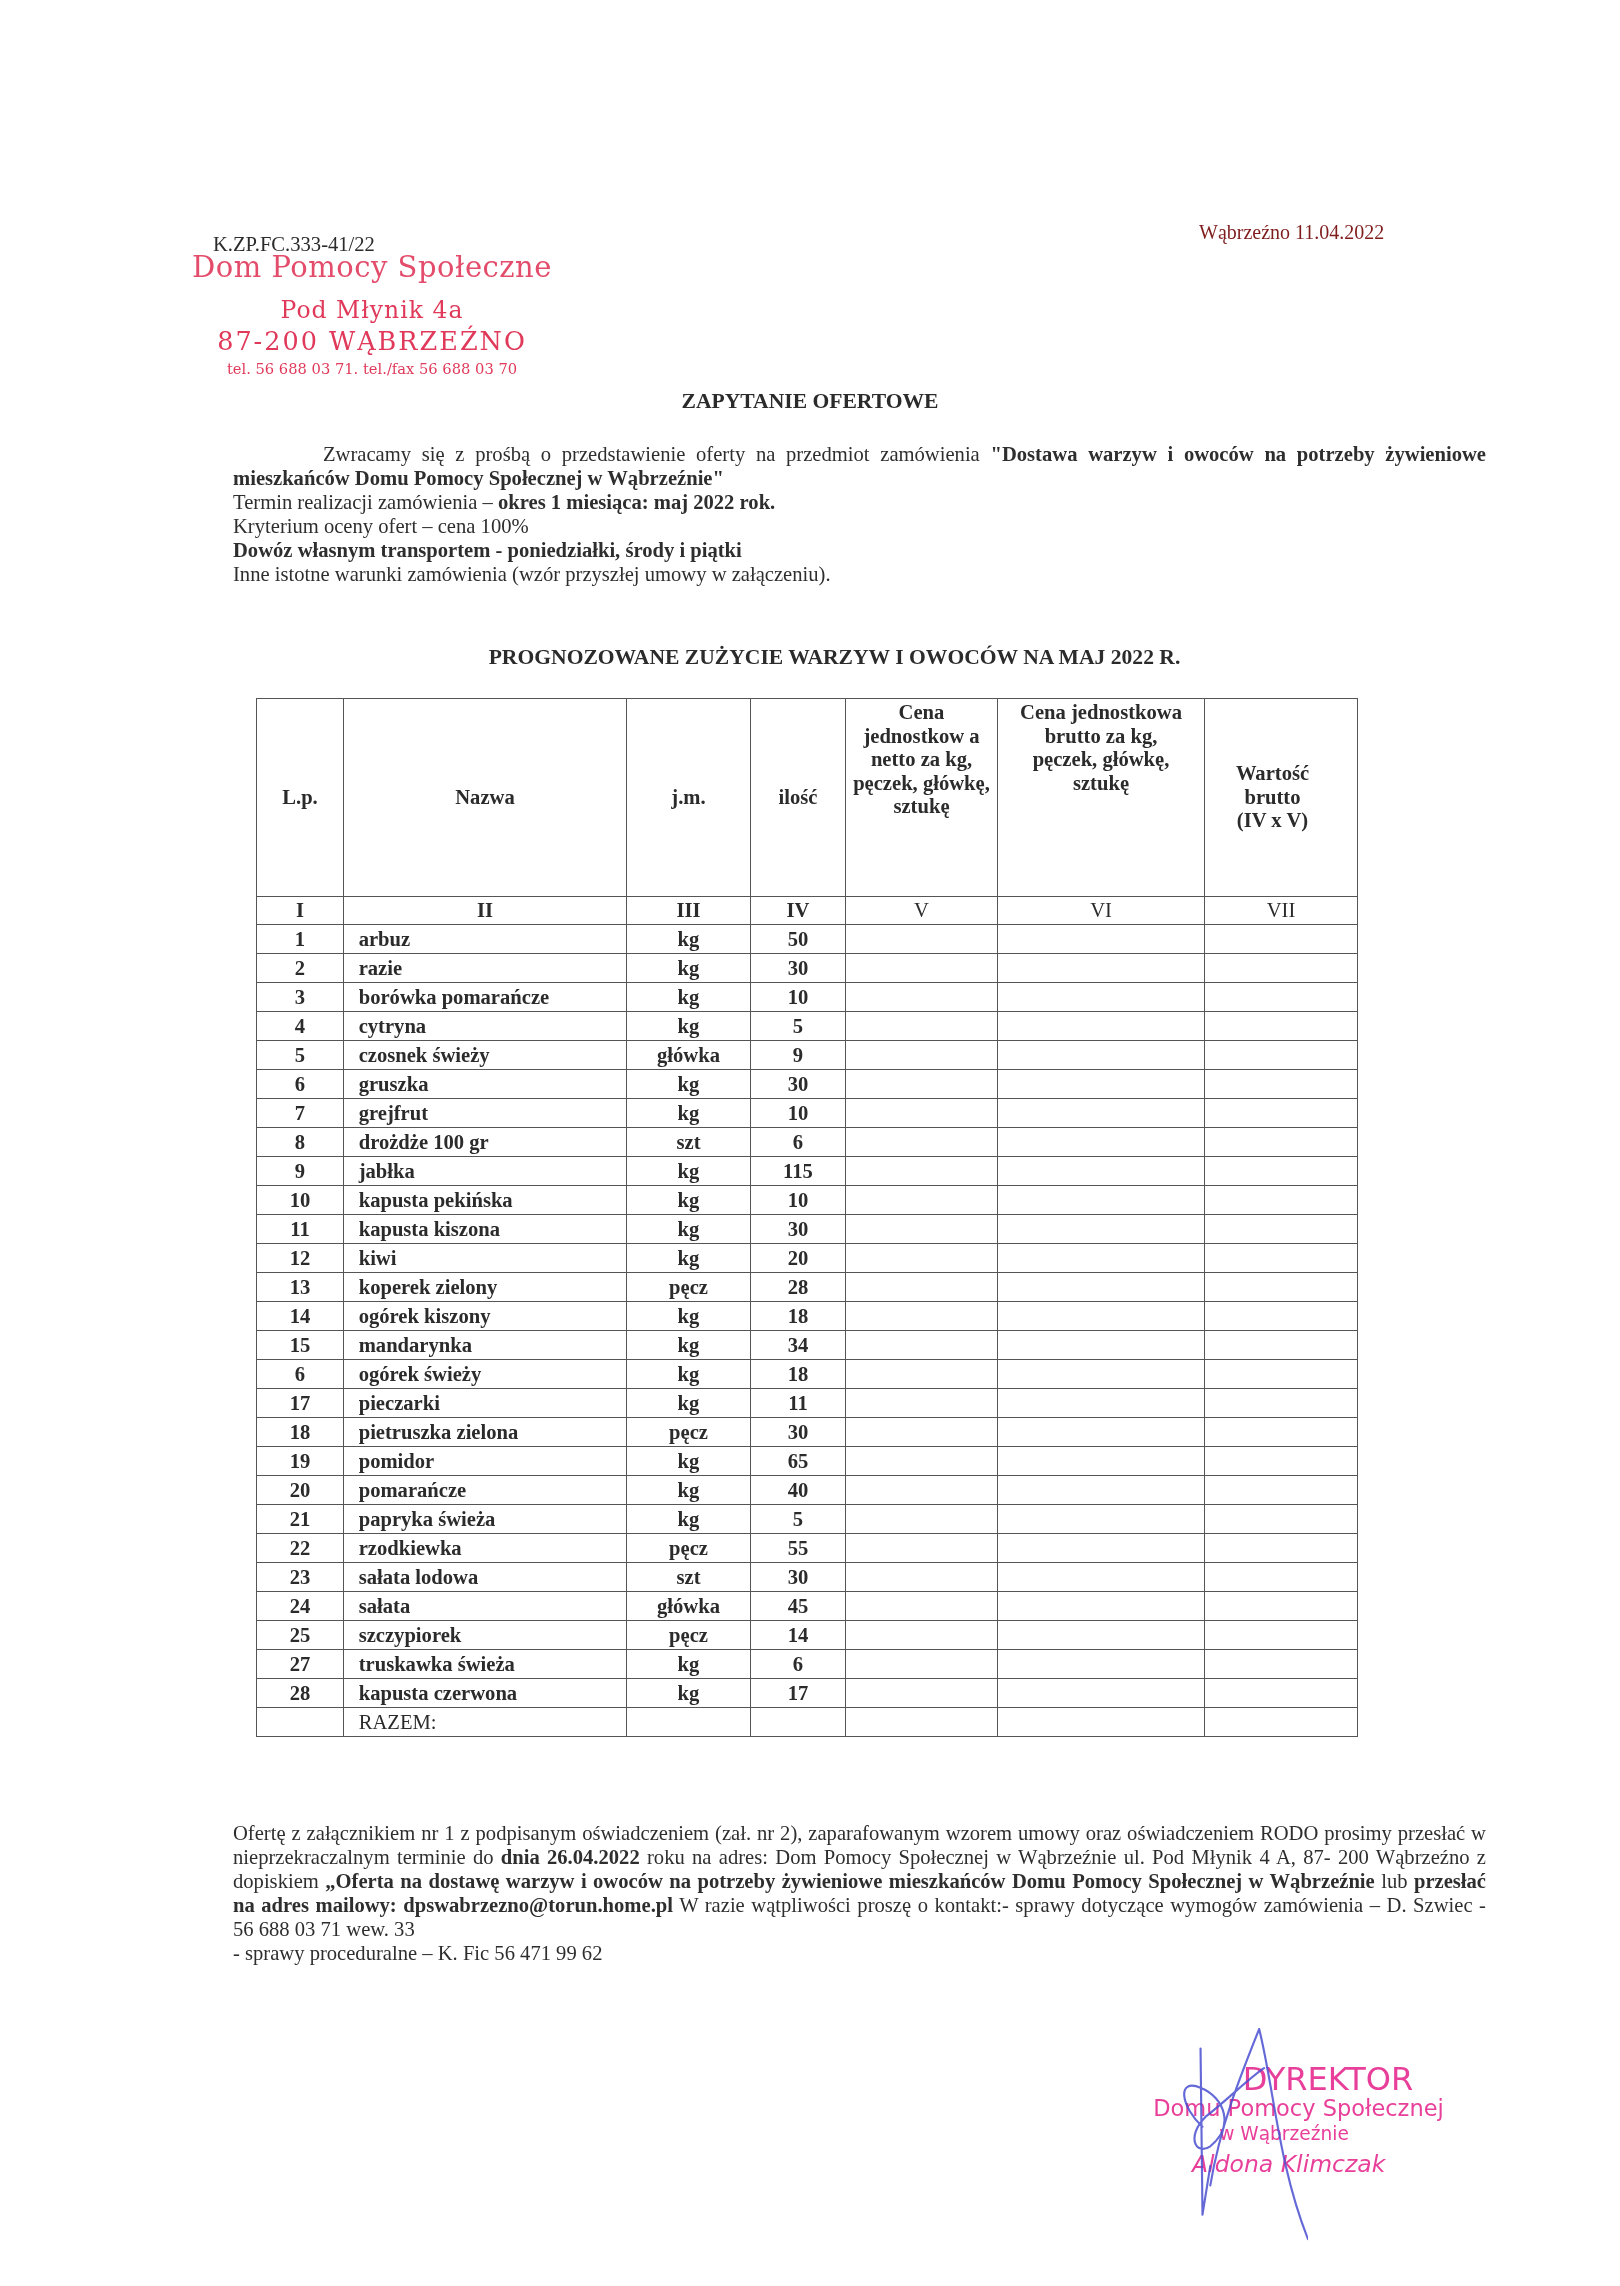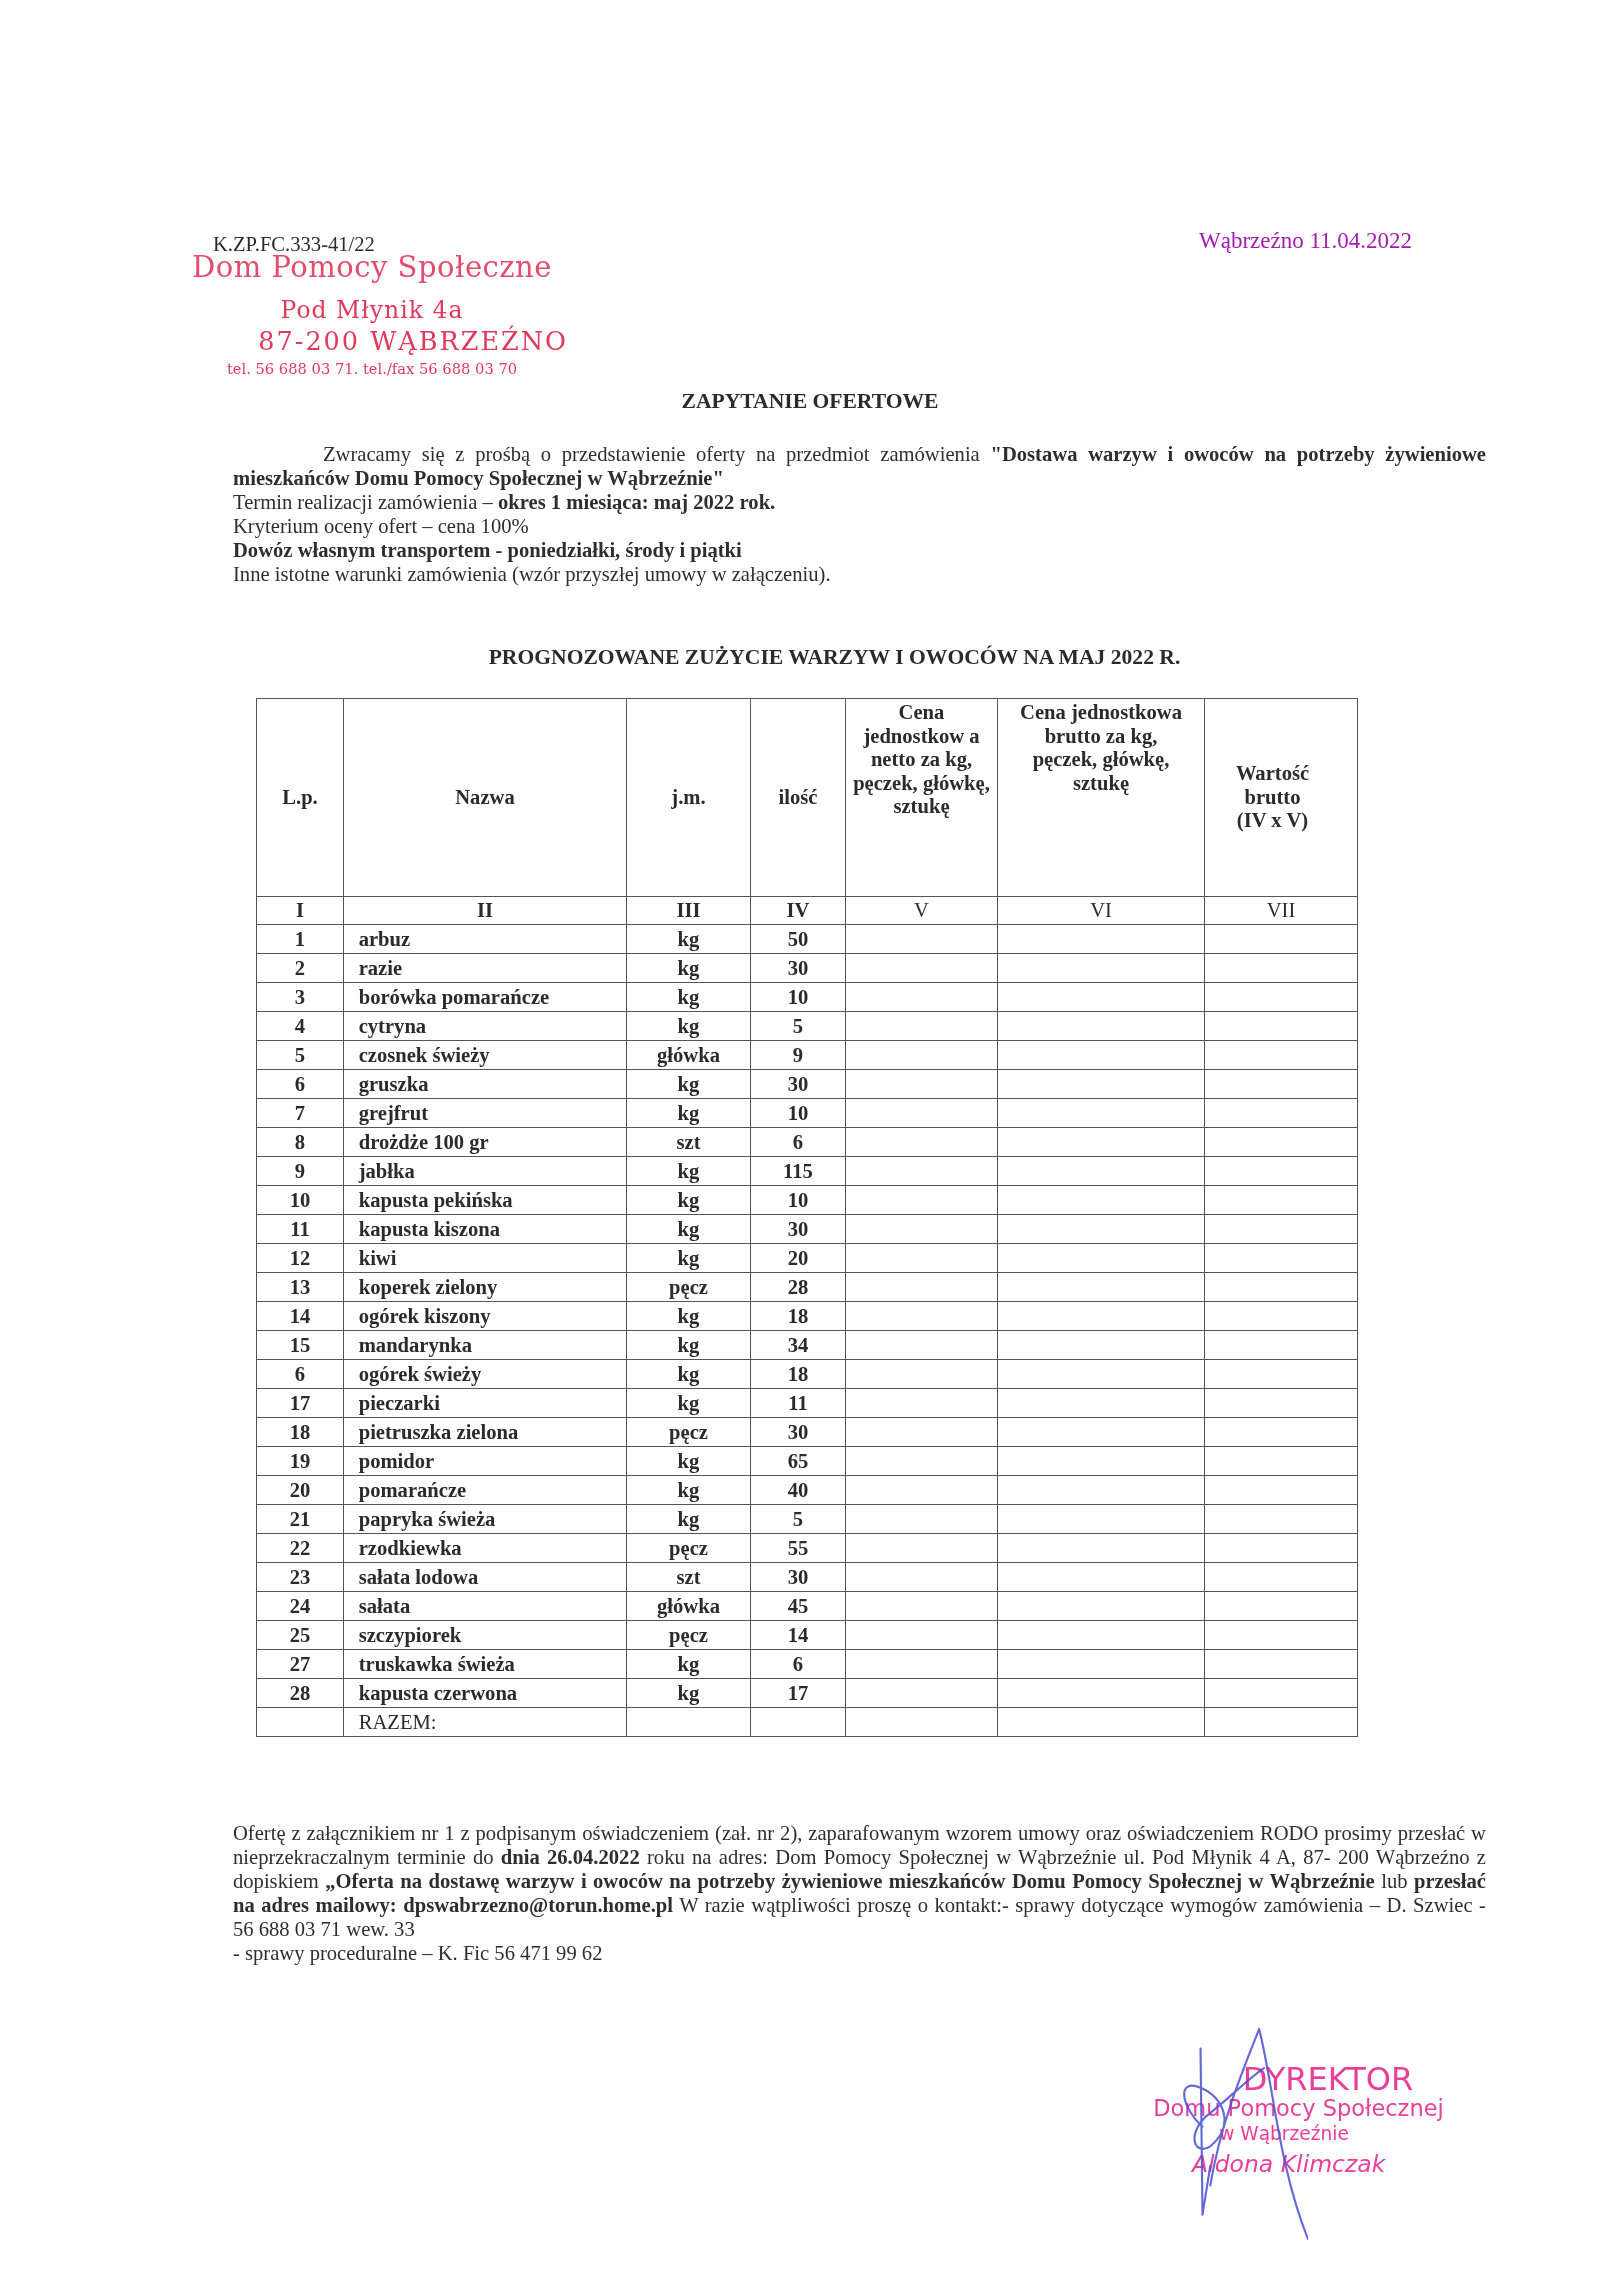--- a/index.html
+++ b/index.html
@@ -6,29 +6,29 @@
   body {
     width: 1620px; height: 2287px; position: relative; overflow: hidden;
     font-family: "Liberation Serif", "DejaVu Serif", serif;
     color: #2a2a2a;
   }
   .abs { position: absolute; }
   .ref {
     left: 213px; top: 233px; font-size: 20.6px; color: #2b2b2b; z-index: 2;
   }
   .date {
-    left: 1199px; top: 228px; font-size: 23px; color: #a21caf;
+    left: 1199px; top: 221px; font-size: 20px; color: #7f1d1d;
   }
   .stamp {
     left: 176px; top: 253px; width: 392px; text-align: center;
     color: #e0395a; font-family: "DejaVu Serif", serif; z-index: 1;
   }
   .stamp .s1 { font-size: 29px; letter-spacing: 0.5px; line-height: 29px; opacity: 0.9; }
   .stamp .s2 { font-size: 23.5px; line-height: 33px; margin-top: 11.8px; letter-spacing: 1px; }
-  .stamp .s3 { font-size: 25.5px; line-height: 29px; letter-spacing: 2px; text-align: right; }
+  .stamp .s3 { font-size: 25.5px; line-height: 29px; letter-spacing: 2px; }
   .stamp .s4 { font-size: 14.7px; line-height: 25.5px; }
   .title {
     left: 0; width: 1620px; top: 389px; text-align: center;
     font-weight: bold; font-size: 21.6px; color: #2b2b2b;
   }
   .intro {
     left: 233px; top: 442px; width: 1253px; font-size: 20.6px; line-height: 24px;
     color: #2e2e2e; text-align: justify;
   }
   .intro p { margin: 0; }

